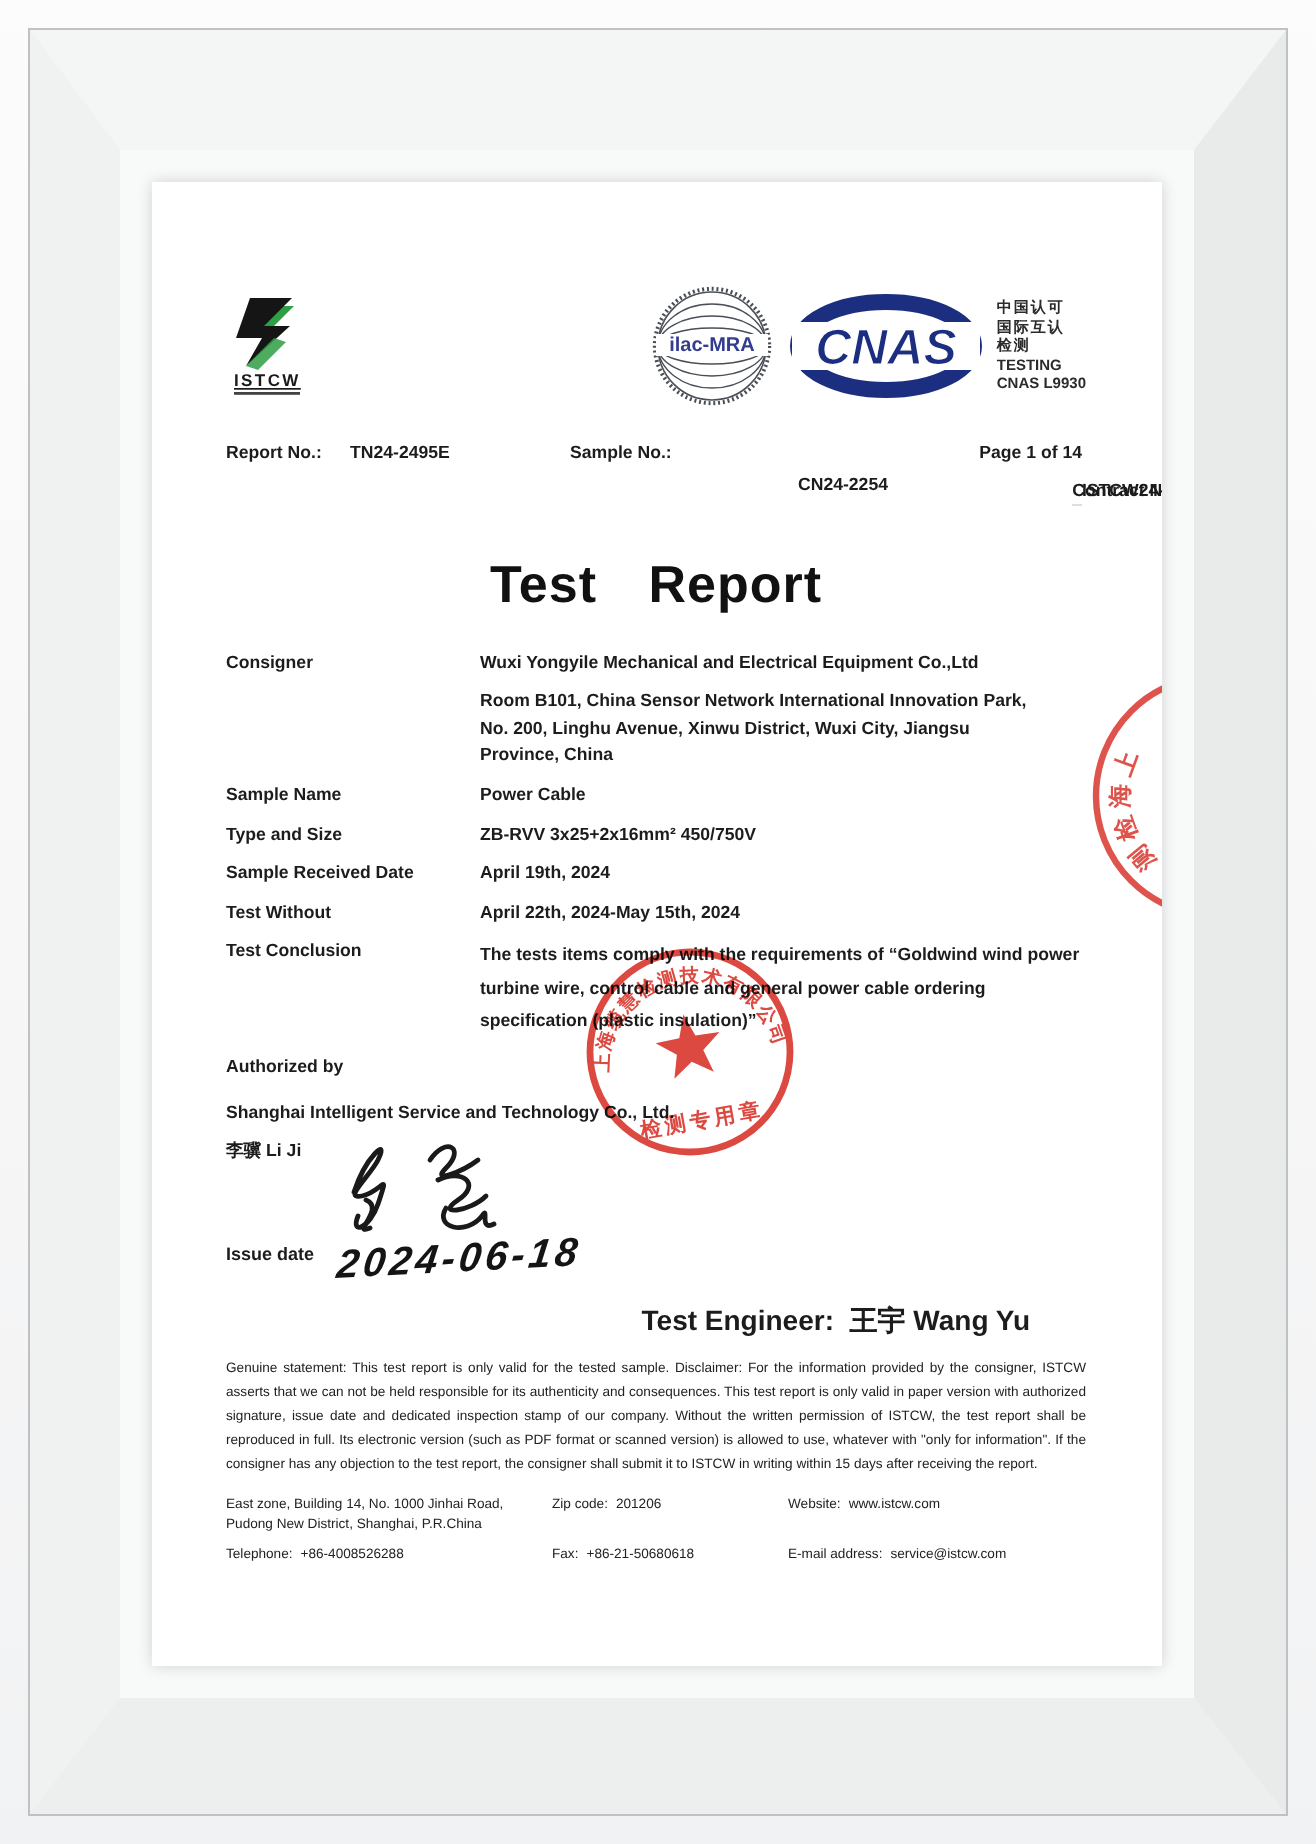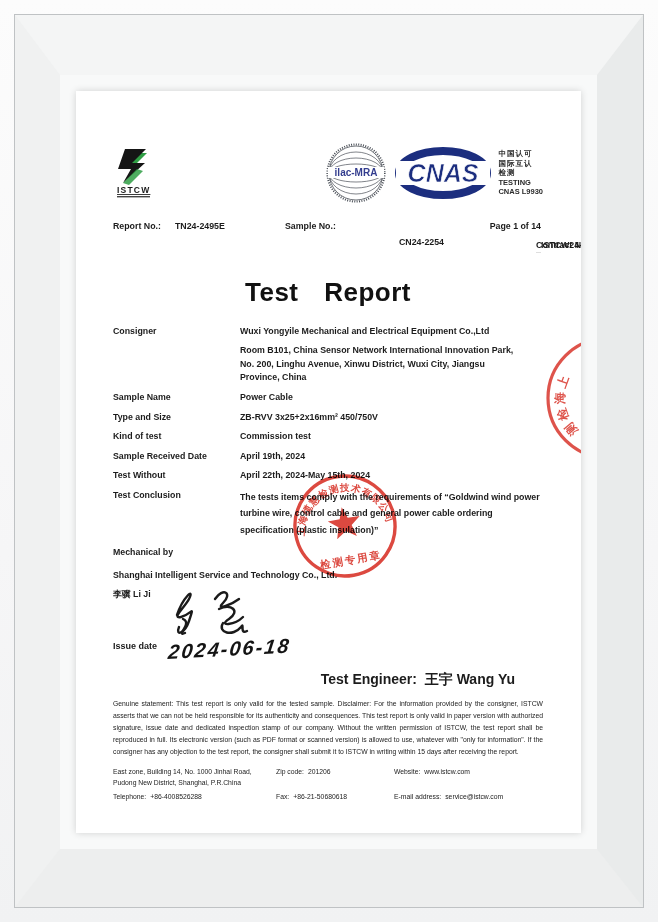--- a/index.html
+++ b/index.html
@@ -173,38 +173,34 @@
             </div>
             <div class="frow">
               <div class="flabel">Sample Name</div>
               <div class="fvalue">Power Cable</div>
             </div>
             <div class="frow">
               <div class="flabel">Type and Size</div>
               <div class="fvalue">ZB-RVV 3x25+2x16mm² 450/750V</div>
             </div>
             <div class="frow">
-              <div class="flabel">Kind of test</div>
-              <div class="fvalue">Commission test</div>
-            </div>
-            <div class="frow">
               <div class="flabel">Sample Received Date</div>
               <div class="fvalue">April 19th, 2024</div>
             </div>
             <div class="frow">
               <div class="flabel">Test Without</div>
               <div class="fvalue">April 22th, 2024-May 15th, 2024</div>
             </div>
             <div class="frow">
               <div class="flabel">Test Conclusion</div>
               <div class="fvalue multi">The tests items comply with the requirements of  “Goldwind wind power turbine wire, control cable and general power cable ordering specification (plastic insulation)”</div>
             </div>
           </div>
 
-          <div class="authorized">Mechanical by</div>
+          <div class="authorized">Authorized by</div>
           <div class="company">Shanghai Intelligent Service and Technology Co., Ltd.</div>
 
           <div class="signer-row">
             <span class="signer-name">李骥 Li Ji</span>
             <svg class="sig-svg" width="120" height="62" viewBox="0 0 120 62">
               <g fill="none" stroke="#1a1a1a" stroke-width="2.4" stroke-linecap="round" stroke-linejoin="round">
                 <path d="M18 36 C24 18 36 8 30 20 C26 28 12 40 22 38 C32 36 36 24 30 42 C26 54 16 58 20 48"></path>
                 <path d="M24 40 C34 44 16 58 26 54"></path>
                 <path d="M56 20 C64 8 74 14 64 24 C56 32 72 26 80 20"></path>
                 <path d="M60 30 C72 24 82 32 70 40 C58 48 76 46 84 38"></path>

